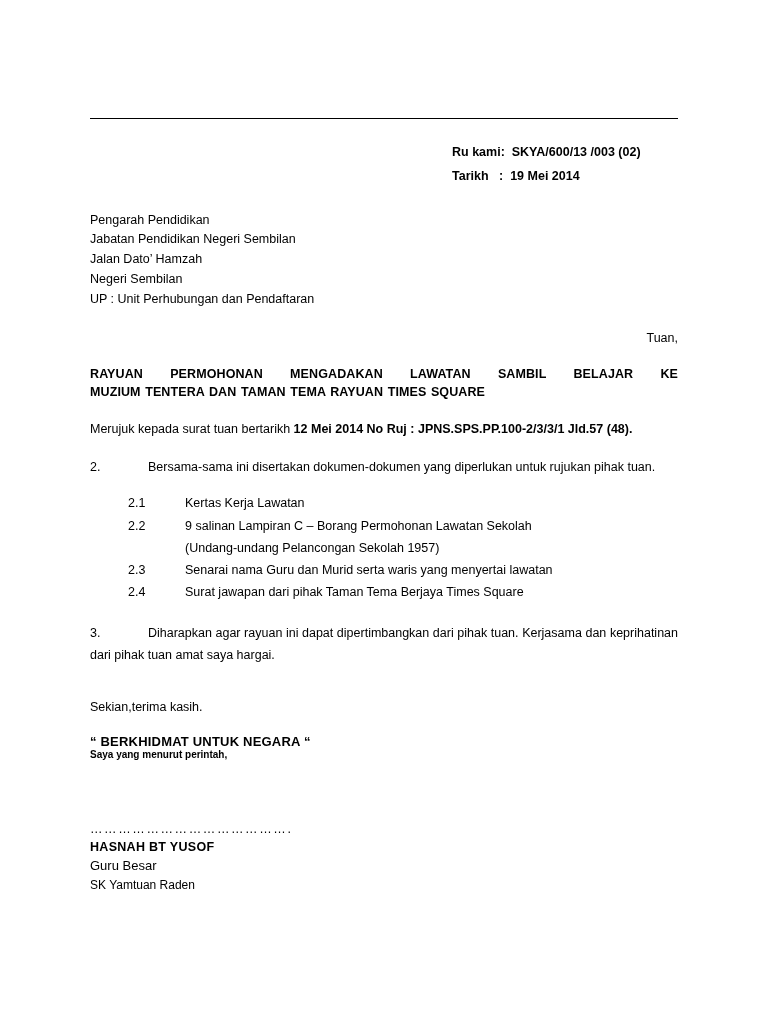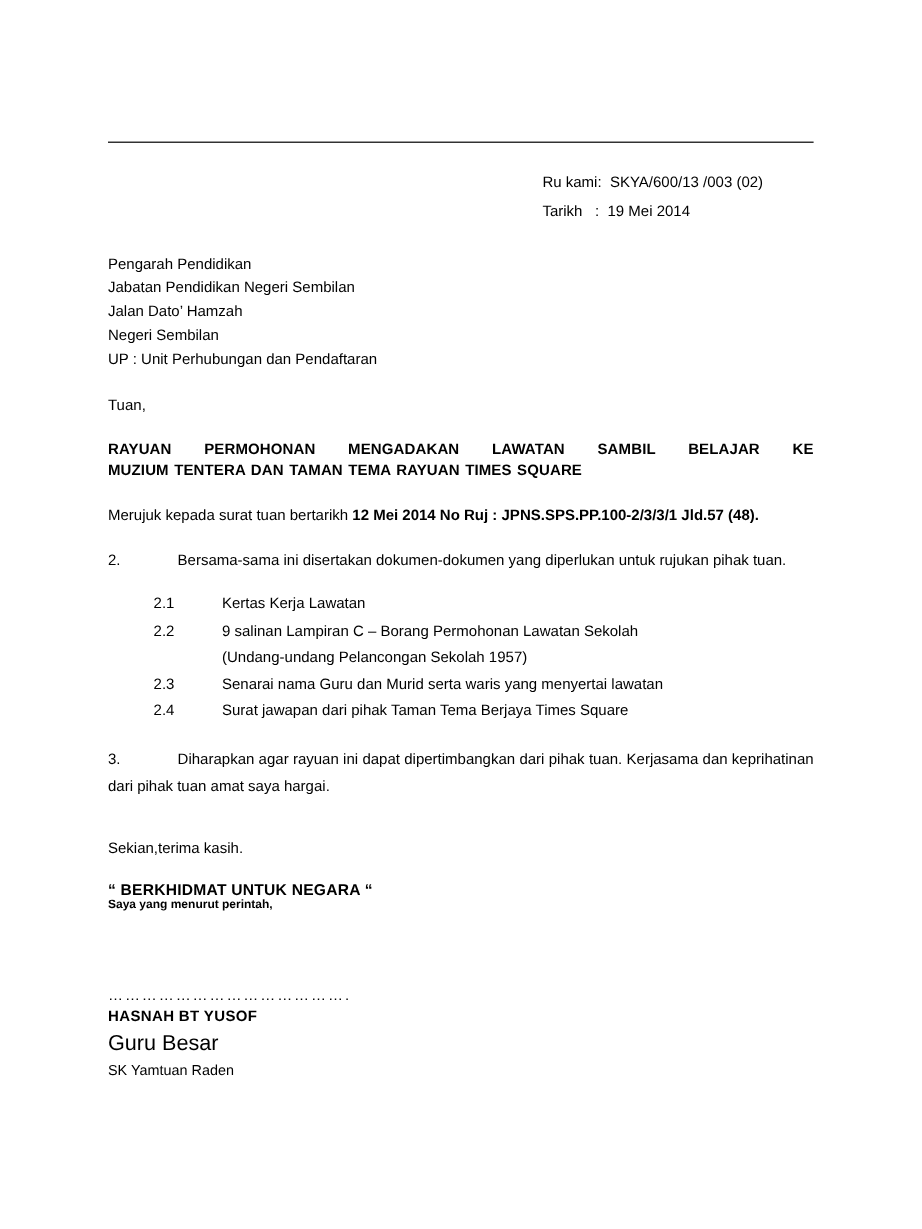--- a/index.html
+++ b/index.html
@@ -32,35 +32,37 @@
     border-top: 1px solid #000000;
     width: 588px;
     margin: 0 0 22px 0;
     height: 0;
   }
   .ref-block {
     text-align: left;
     margin-left: 362px;
     font-size: 12.5px;
     line-height: 1.9;
+    font-weight: bold;
   }
   .ref-line {
     white-space: pre;
   }
   .addr-block {
     margin-top: 22px;
     font-size: 12.5px;
     line-height: 1.58;
   }
   .addr-line {
     white-space: pre;
   }
   .salutation {
     margin-top: 22px;
     font-size: 12.5px;
+    text-align: right;
   }
   .subject {
     margin-top: 20px;
     font-size: 12.5px;
     font-weight: bold;
     line-height: 1.45;
     text-align: justify;
     text-justify: inter-word;
     letter-spacing: 0.1px;
   }
@@ -139,21 +141,21 @@
     letter-spacing: 1.6px;
   }
   .sig-name {
     margin-top: 4px;
     font-size: 12.5px;
     font-weight: bold;
     letter-spacing: 0.3px;
   }
   .sig-role {
     margin-top: 2px;
-    font-size: 18px;
+    font-size: 13px;
     line-height: 1.5;
   }
   .sig-school {
     font-size: 12px;
     line-height: 1.5;
   }
 </style>
 </head>
 <body>
 

